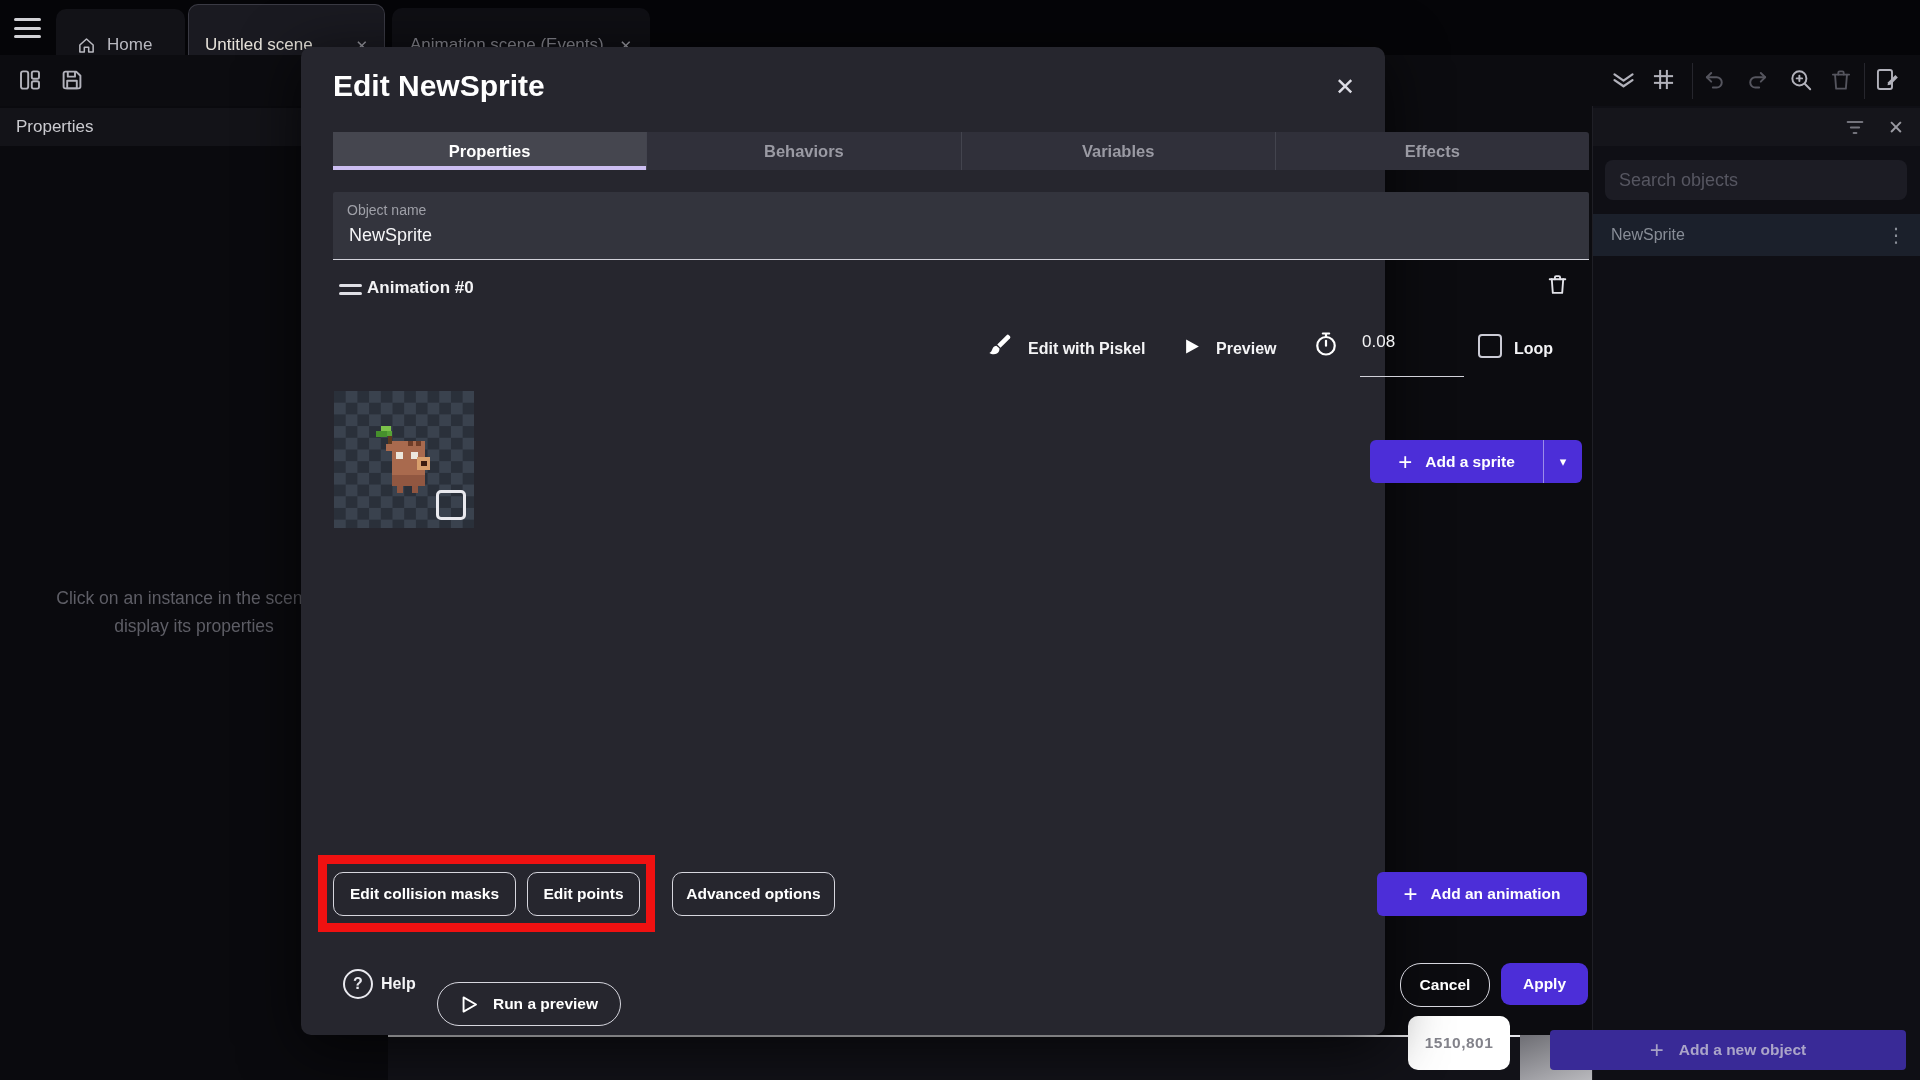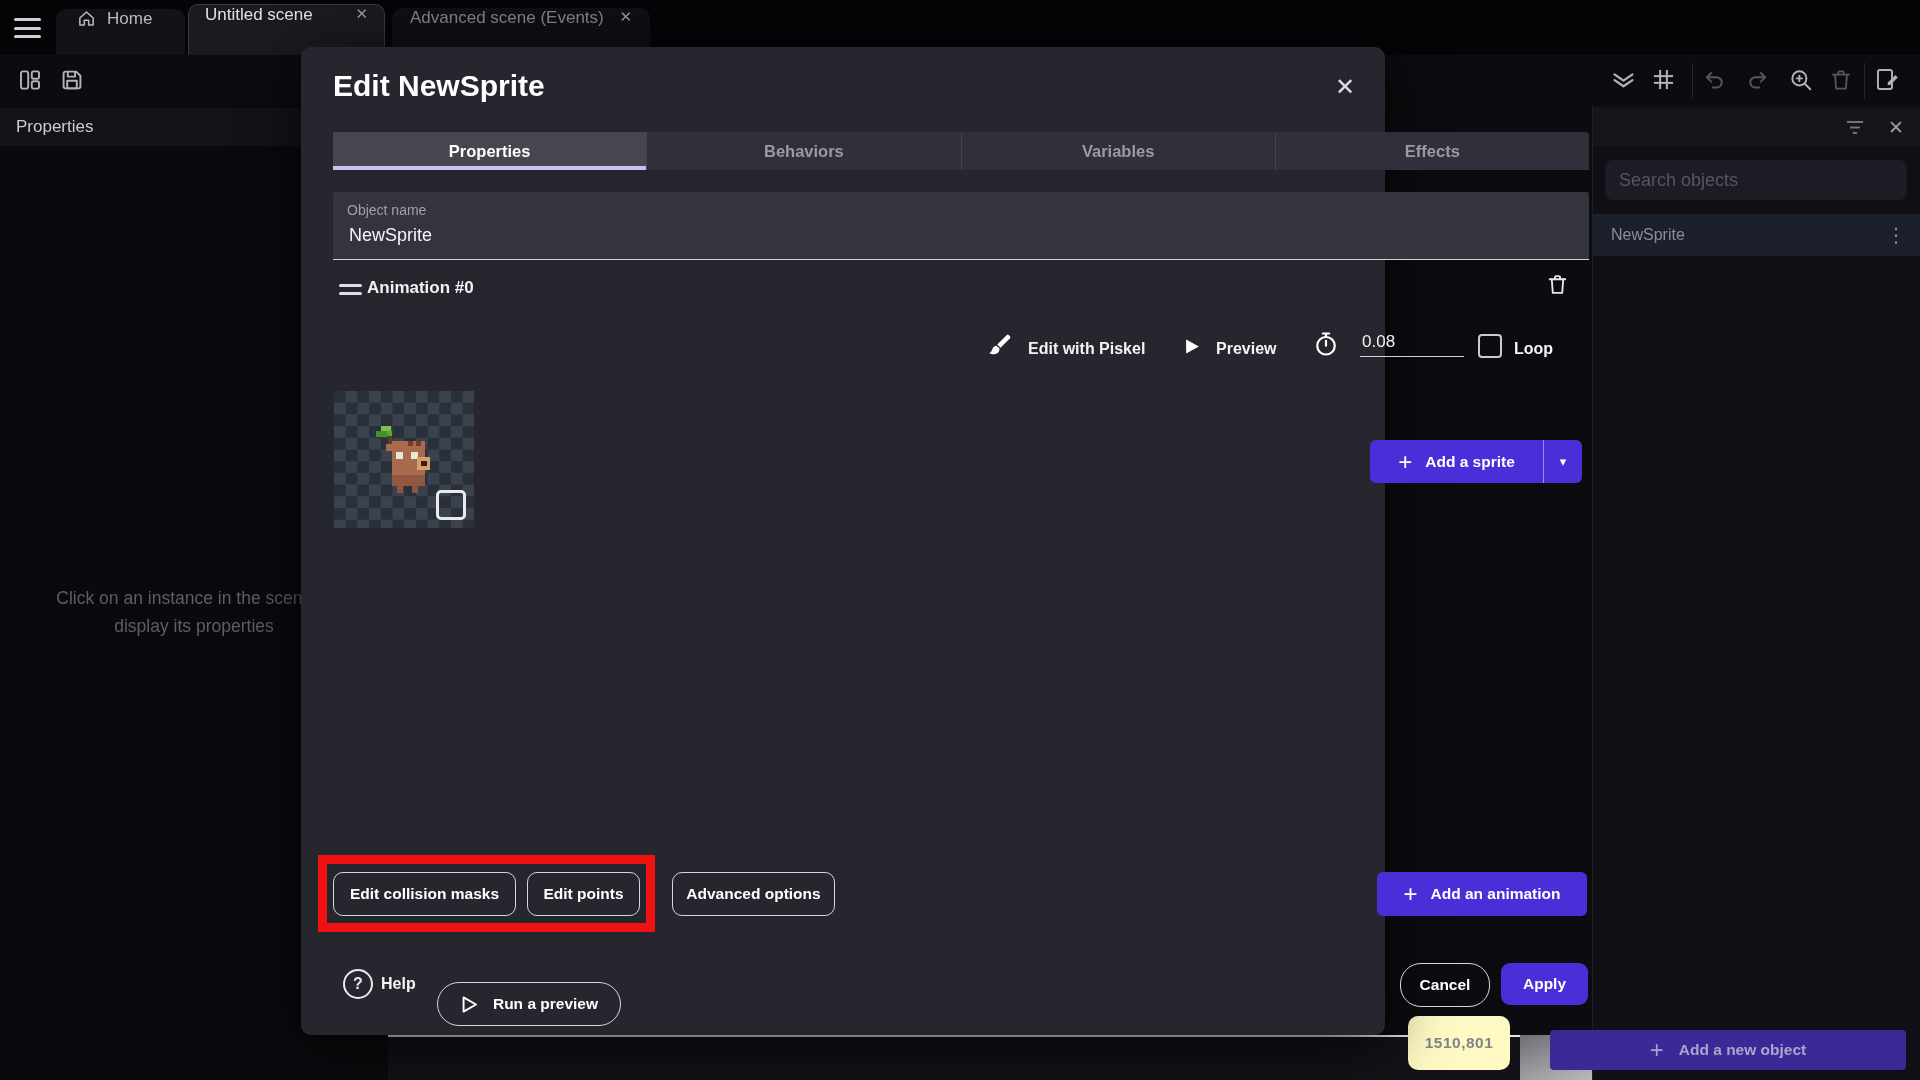--- a/index.html
+++ b/index.html
@@ -4,21 +4,21 @@
 <style>
   html,body{margin:0;padding:0;background:#000;}
   .screen{position:relative;width:1920px;height:1080px;overflow:hidden;background:#0c0c10;
           font-family:"Liberation Sans",sans-serif;color:#e8e8ec;}
   svg{display:block;}
 
   
   .topbar{position:absolute;left:0;top:0;width:1920px;height:55px;background:#050508;}
   .hamburger{position:absolute;left:14px;top:18px;width:27px;height:20px;display:flex;flex-direction:column;justify-content:space-between;cursor:pointer;}
   .hamburger div{height:3px;background:#d2d2d6;border-radius:2px;}
-  .tab{position:absolute;display:flex;align-items:flex-start;border-radius:10px 10px 0 0;font-size:17px;}
+  .tab{position:absolute;display:flex;align-items:flex-end;border-radius:10px 10px 0 0;font-size:17px;}
   .tab-home{left:56px;top:9px;height:46px;width:129px;background:#121217;color:#b9b9c0;gap:11px;padding-left:21px;box-sizing:border-box;}
   .tab-scene{left:188px;top:4px;height:51px;width:197px;background:#1a1a21;border:1px solid #3a3a44;border-bottom:none;color:#e6e2da;gap:14px;padding:0 16px;box-sizing:border-box;}
   .tab-events{left:392px;top:8px;height:47px;width:258px;background:#0f0f14;color:#83838b;gap:14px;padding:0 18px;box-sizing:border-box;}
   .tab .x{margin-left:auto;font-size:15px;color:#9a9aa2;cursor:pointer;}
 
   
   .toolbar2{position:absolute;left:0;top:55px;width:1920px;height:51px;background:#0c0c10;}
   .tbicon{position:absolute;color:#b2b2bb;cursor:pointer;}
   .tbicon.dim{color:#55555e;}
   .tbdivider{position:absolute;top:8px;width:1px;height:36px;background:#26262d;}
@@ -35,21 +35,21 @@
   .rp-close{position:absolute;right:16px;top:8px;font-size:19px;color:#9a9aa2;cursor:pointer;}
   .rp-search{position:absolute;left:12px;top:54px;width:302px;height:40px;background:#1c1c24;border:none;border-radius:8px;
              color:#c5c5cd;font-size:18px;padding:0 14px;box-sizing:border-box;outline:none;font-family:"Liberation Sans",sans-serif;}
   .rp-search::placeholder{color:#565661;}
   .rp-row{position:absolute;left:0;top:108px;width:100%;height:42px;background:#1b202b;display:flex;align-items:center;padding-left:18px;box-sizing:border-box;font-size:16px;color:#888d97;cursor:pointer;}
   .rp-kebab{position:absolute;right:14px;font-size:20px;color:#8a8f99;cursor:pointer;}
 
   
   .canvas-strip{position:absolute;left:388px;top:1035px;width:1152px;height:45px;background:#121218;border-top:2px solid #e6e6ea;box-sizing:border-box;}
   .canvas-wedge{position:absolute;left:1520px;top:1035px;width:130px;height:45px;background:linear-gradient(160deg,#6e6e74,#cfcfd3);}
-  .coord-badge{position:absolute;left:1408px;top:1016px;width:102px;height:54px;background:#fef9c3;border-radius:10px;display:flex;align-items:center;justify-content:center;color:#83838b;font-weight:bold;font-size:15.5px;letter-spacing:.5px;z-index:1;}
+  .coord-badge{position:absolute;left:1408px;top:1016px;width:102px;height:54px;background:#ffffff;border-radius:10px;display:flex;align-items:center;justify-content:center;color:#83838b;font-weight:bold;font-size:15.5px;letter-spacing:.5px;z-index:1;}
   .add-object-btn{position:absolute;left:1550px;top:1030px;width:356px;height:40px;border-radius:4px;background:#392a97;display:flex;align-items:center;justify-content:center;gap:15px;cursor:pointer;z-index:2;}
   .add-object-btn .plus{font-size:24px;font-weight:300;color:#a7a1c6;line-height:1;}
   .add-object-btn .lbl{font-size:15.5px;font-weight:bold;color:#aba5c9;text-align:center;}
 
   
   .dialog{position:absolute;left:301px;top:47px;width:1084px;height:988px;background:#26262e;border-radius:10px;
           box-shadow:0 12px 60px rgba(0,0,0,.7);z-index:10;}
   .dlg-title{position:absolute;left:32px;top:22px;font-size:30px;font-weight:bold;color:#ffffff;}
   .dlg-close{position:absolute;right:30px;top:26px;font-size:24px;color:#dcdce4;cursor:pointer;}
 
@@ -67,21 +67,21 @@
   .anim-handle div{height:3px;background:#e0e0e6;border-radius:2px;margin-bottom:5px;}
   .anim-label{position:absolute;left:66px;top:231px;font-size:17px;font-weight:bold;color:#f2f2f4;}
   .anim-name{position:absolute;left:204px;top:222px;width:1026px;background:transparent;border:none;border-bottom:1px solid #d2d2da;outline:none;
              color:#f2f2f4;font-size:18.5px;padding:0 2px 8px 2px;font-family:"Liberation Sans",sans-serif;}
   .anim-name::placeholder{color:#84848d;}
   .anim-trash{position:absolute;left:1244px;top:225px;color:#e4e4ea;cursor:pointer;}
 
   .ft-icon{position:absolute;color:#ffffff;cursor:pointer;}
   .ft-label{position:absolute;top:293px;font-size:16px;font-weight:bold;color:#f4f4f6;cursor:pointer;}
   .time-input{position:absolute;left:1059px;top:285px;width:100px;background:transparent;border:none;border-bottom:1px solid #d2d2da;outline:none;
-              color:#f2f2f4;font-size:17px;padding:0 2px 4px 2px;font-family:"Liberation Sans",sans-serif;}
+              color:#f2f2f4;font-size:17px;padding:0 2px 24px 2px;font-family:"Liberation Sans",sans-serif;}
   .loop-box{position:absolute;left:1177px;top:287px;width:20px;height:20px;border:2.5px solid #cbcbd5;border-radius:4px;cursor:pointer;}
 
   .thumb{position:absolute;left:33px;top:344px;width:140px;height:137px;background-color:#2a303a;
          background-image:repeating-conic-gradient(#3a424e 0% 25%, #2a303a 0% 50%);background-size:23.4px 23.4px;}
   .thumb-check{position:absolute;right:8px;bottom:8px;width:24px;height:24px;border:3px solid #e9e9ee;border-radius:5px;cursor:pointer;}
 
   .btn-purple{background:#4c2ed8;border:none;border-radius:6px;color:#fff;display:flex;align-items:center;cursor:pointer;}
   .add-sprite{position:absolute;left:1069px;top:393px;width:212px;height:43px;}
   .add-sprite .main{flex:1;display:flex;align-items:center;justify-content:center;gap:13px;height:100%;}
   .add-sprite .plus, .add-anim .plus{font-size:24px;font-weight:300;line-height:1;}
@@ -128,21 +128,21 @@
       </span>
       <span>Home</span>
     </div>
 
     <div class="tab tab-scene">
       <span>Untitled scene</span>
       <span class="x">✕</span>
     </div>
 
     <div class="tab tab-events">
-      <span>Advanced scene (Events)</span>
+      <span>Animation scene (Events)</span>
       <span class="x">✕</span>
     </div>
   </div>
 
   <div class="toolbar2">
     <span class="tbicon" style="left:18px;top:13px;">
       <svg width="24" height="24" viewBox="0 0 20 20" fill="none" stroke="currentColor" stroke-width="1.6">
         <rect x="2.5" y="2.8" width="6" height="14.4" rx="1.8"></rect>
           <rect x="11.5" y="2.8" width="6" height="6.2" rx="1.5"></rect>
           <rect x="11.5" y="11" width="6" height="6.2" rx="1.5"></rect>

